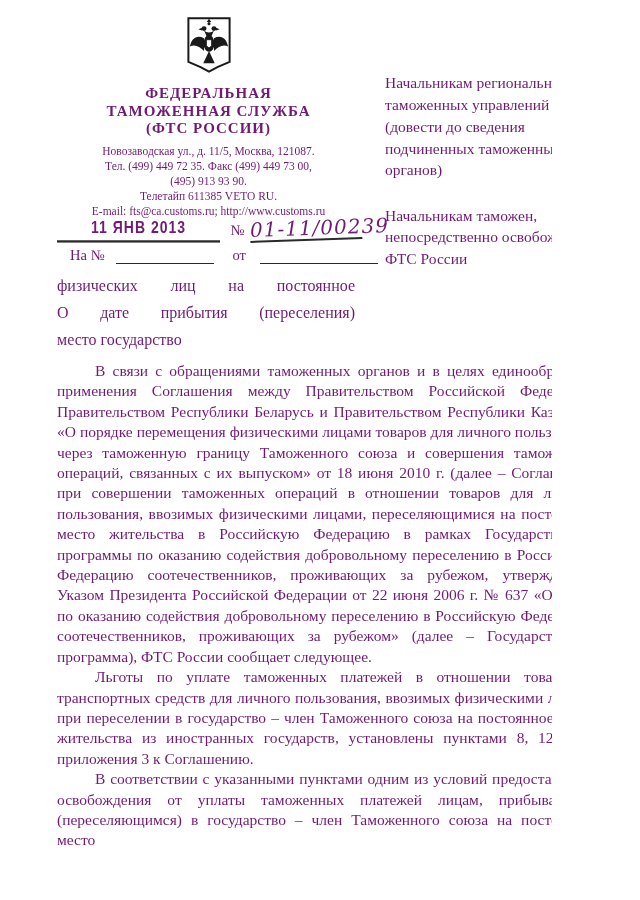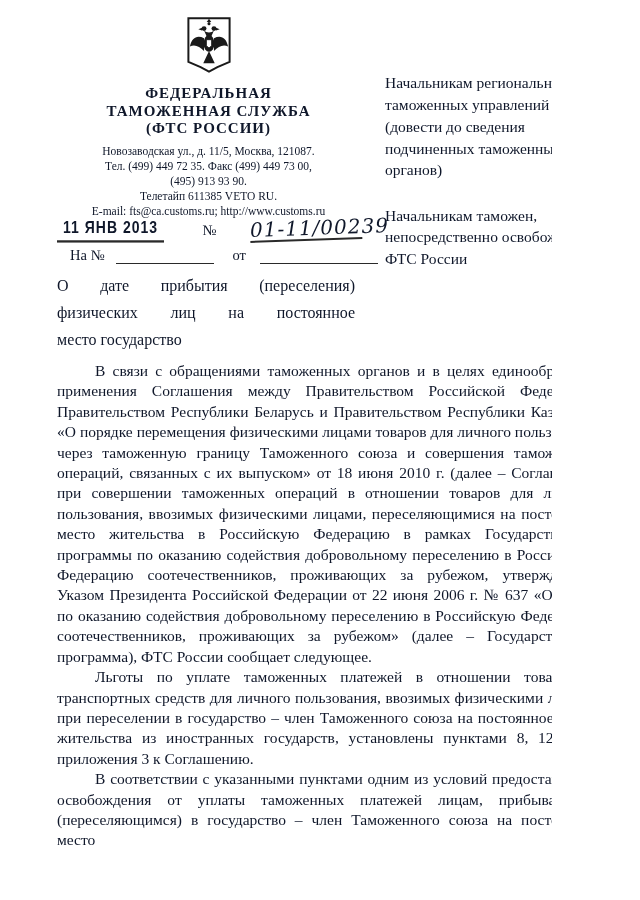--- a/index.html
+++ b/index.html
@@ -1,21 +1,21 @@
 <!DOCTYPE html>
 <html><head>
 <meta charset="utf-8">
 <style>
   html, body { margin: 0; padding: 0; background: #ffffff; }
   .page {
     position: relative;
     width: 552px;
     height: 900px;
     background: #ffffff;
-    color: #0f172a;
+    color: #701a75;
     font-family: "Liberation Serif", serif;
     overflow: hidden;
   }
 
   
   .letterhead {
     position: absolute;
     left: 57px;
     top: 16px;
     width: 303px;
@@ -46,21 +46,20 @@
   }
 
   
   .ref-row1 {
     position: absolute;
     left: 57px;
     top: 218px;
     width: 305px;
     display: flex;
     align-items: flex-end;
-    gap: 28px;
   }
   .date-stamp {
     display: inline-block;
     width: 168px;
     border-bottom: 2px solid #2a2a2a;
     text-align: center;
     font-family: "Liberation Sans", sans-serif;
     font-weight: bold;
     font-size: 14px;
     letter-spacing: 1px;
@@ -201,22 +200,22 @@
 таможенных управлений</div>
     <div class="addressee-note">(довести до сведения
 подчиненных таможенных
 органов)</div>
     <div class="addressee-second">Начальникам таможен,
 непосредственно освобождения
 ФТС России</div>
   </div>
 
   <div class="subject">
+    <div class="subject-line">физических лиц на постоянное</div>
     <div class="subject-line">О дате прибытия (переселения)</div>
-    <div class="subject-line">физических лиц на постоянное</div>
     <div class="subject-line">место государство</div>
   </div>
 
   <div class="body-text">
     <p>В связи с обращениями таможенных органов и в целях единообразного применения Соглашения между Правительством Российской Федерации, Правительством Республики Беларусь и Правительством Республики Казахстан «О порядке перемещения физическими лицами товаров для личного пользования через таможенную границу Таможенного союза и совершения таможенных операций, связанных с их выпуском» от 18 июня 2010 г. (далее – Соглашение) при совершении таможенных операций в отношении товаров для личного пользования, ввозимых физическими лицами, переселяющимися на постоянное место жительства в Российскую Федерацию в рамках Государственной программы по оказанию содействия добровольному переселению в Российскую Федерацию соотечественников, проживающих за рубежом, утвержденной Указом Президента Российской Федерации от 22 июня 2006 г. № 637 «О мерах по оказанию содействия добровольному переселению в Российскую Федерацию соотечественников, проживающих за рубежом» (далее – Государственная программа), ФТС России сообщает следующее.</p>
     <p>Льготы по уплате таможенных платежей в отношении товаров и транспортных средств для личного пользования, ввозимых физическими лицами при переселении в государство – член Таможенного союза на постоянное место жительства из иностранных государств, установлены пунктами 8, 12 и 24 приложения 3 к Соглашению.</p>
     <p>В соответствии с указанными пунктами одним из условий предоставления освобождения от уплаты таможенных платежей лицам, прибывающим (переселяющимся)  в государство – член Таможенного союза на постоянное место</p>
   </div>
 
 </div>

